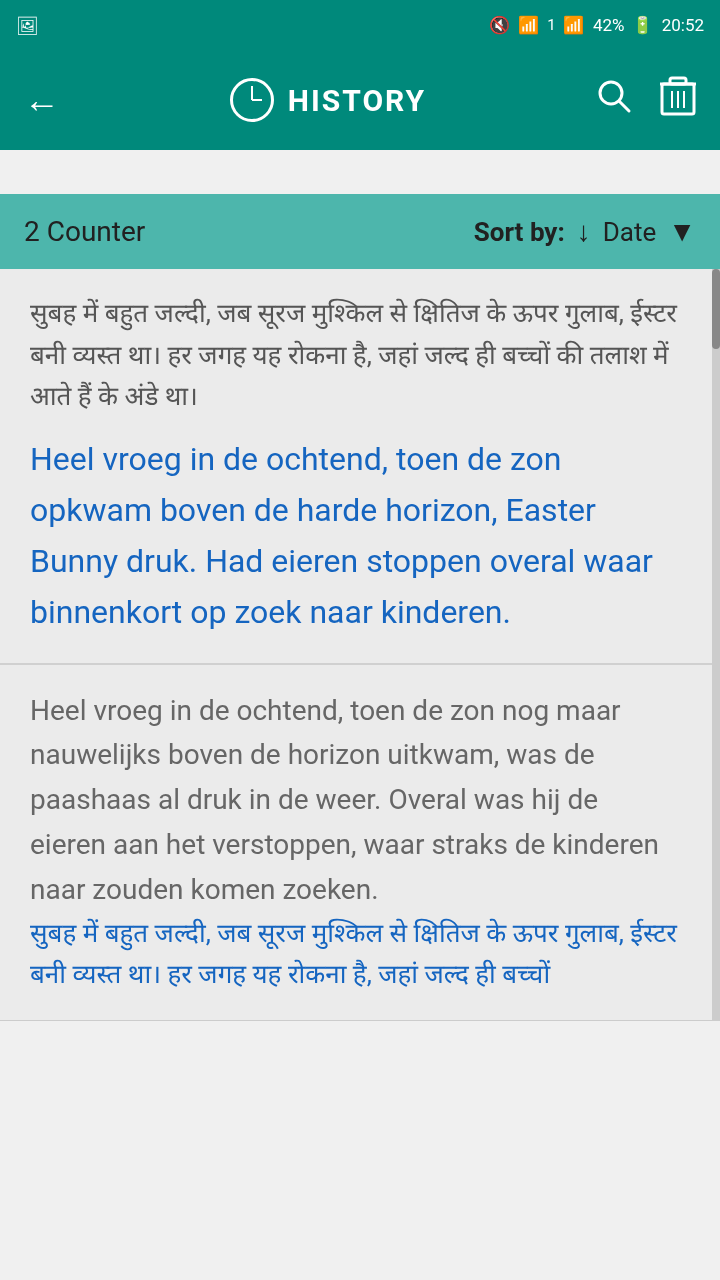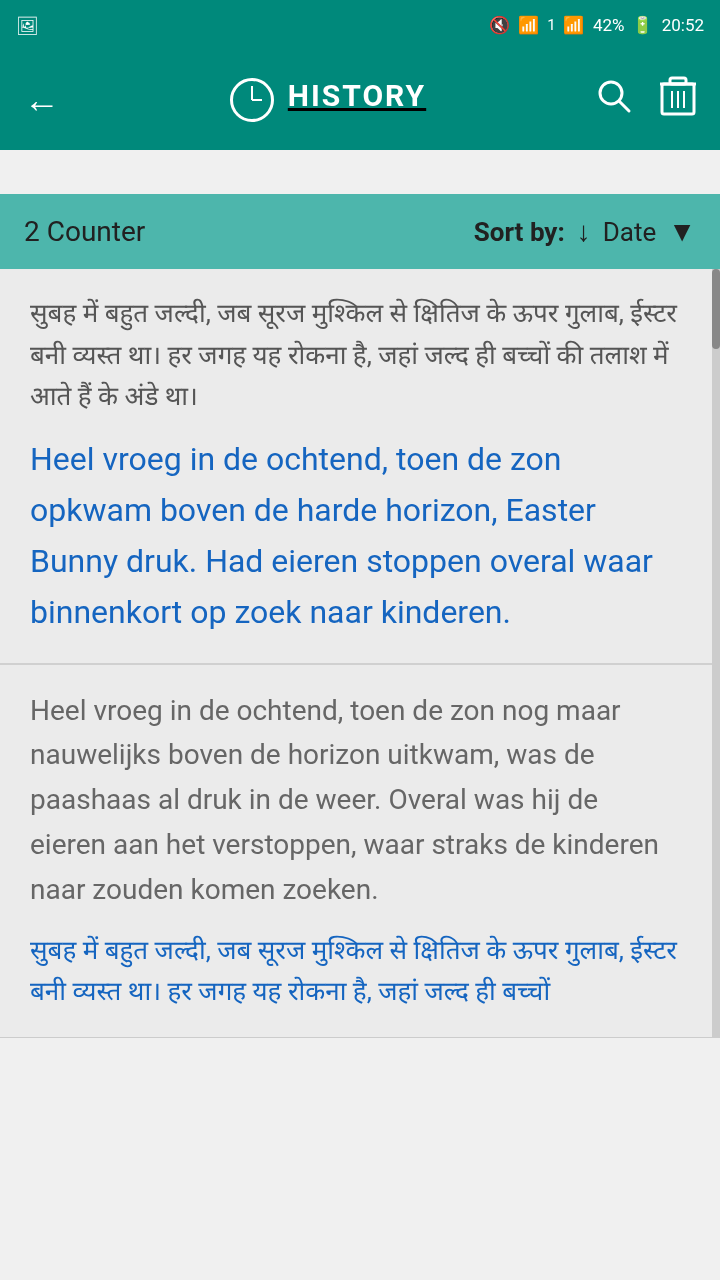--- a/index.html
+++ b/index.html
@@ -45,22 +45,22 @@
       height: 100px;
       background: #00897B;
       display: flex;
       align-items: center;
       justify-content: space-between;
       padding: 0 24px;
     }
 
     .toolbar-center {
       display: flex;
+      align-items: center;
       gap: 14px;
-      text-decoration: underline;
     }
 
     .toolbar-title {
       color: white;
       font-size: 30px;
       font-weight: bold;
       letter-spacing: 2px;
     }
 
     .toolbar-icon {
@@ -193,21 +193,21 @@
     .dutch-text-blue {
       font-size: 32px;
       color: #1565C0;
       line-height: 1.6;
     }
 
     .dutch-text-gray {
       font-size: 28px;
       color: #666;
       line-height: 1.6;
-      margin-bottom: 17px;
+      margin-bottom: 0;
     }
 
     .hindi-text-blue {
       font-size: 26px;
       color: #1565C0;
       line-height: 1.6;
     }
 
     .history-item-1 {
       background: #ebebeb;

